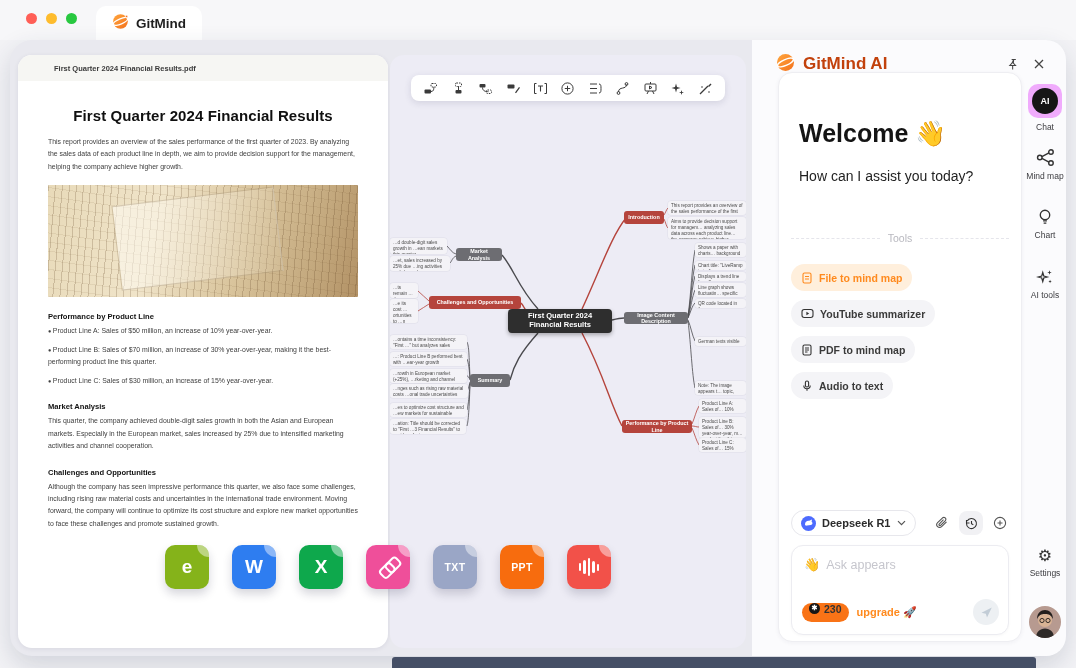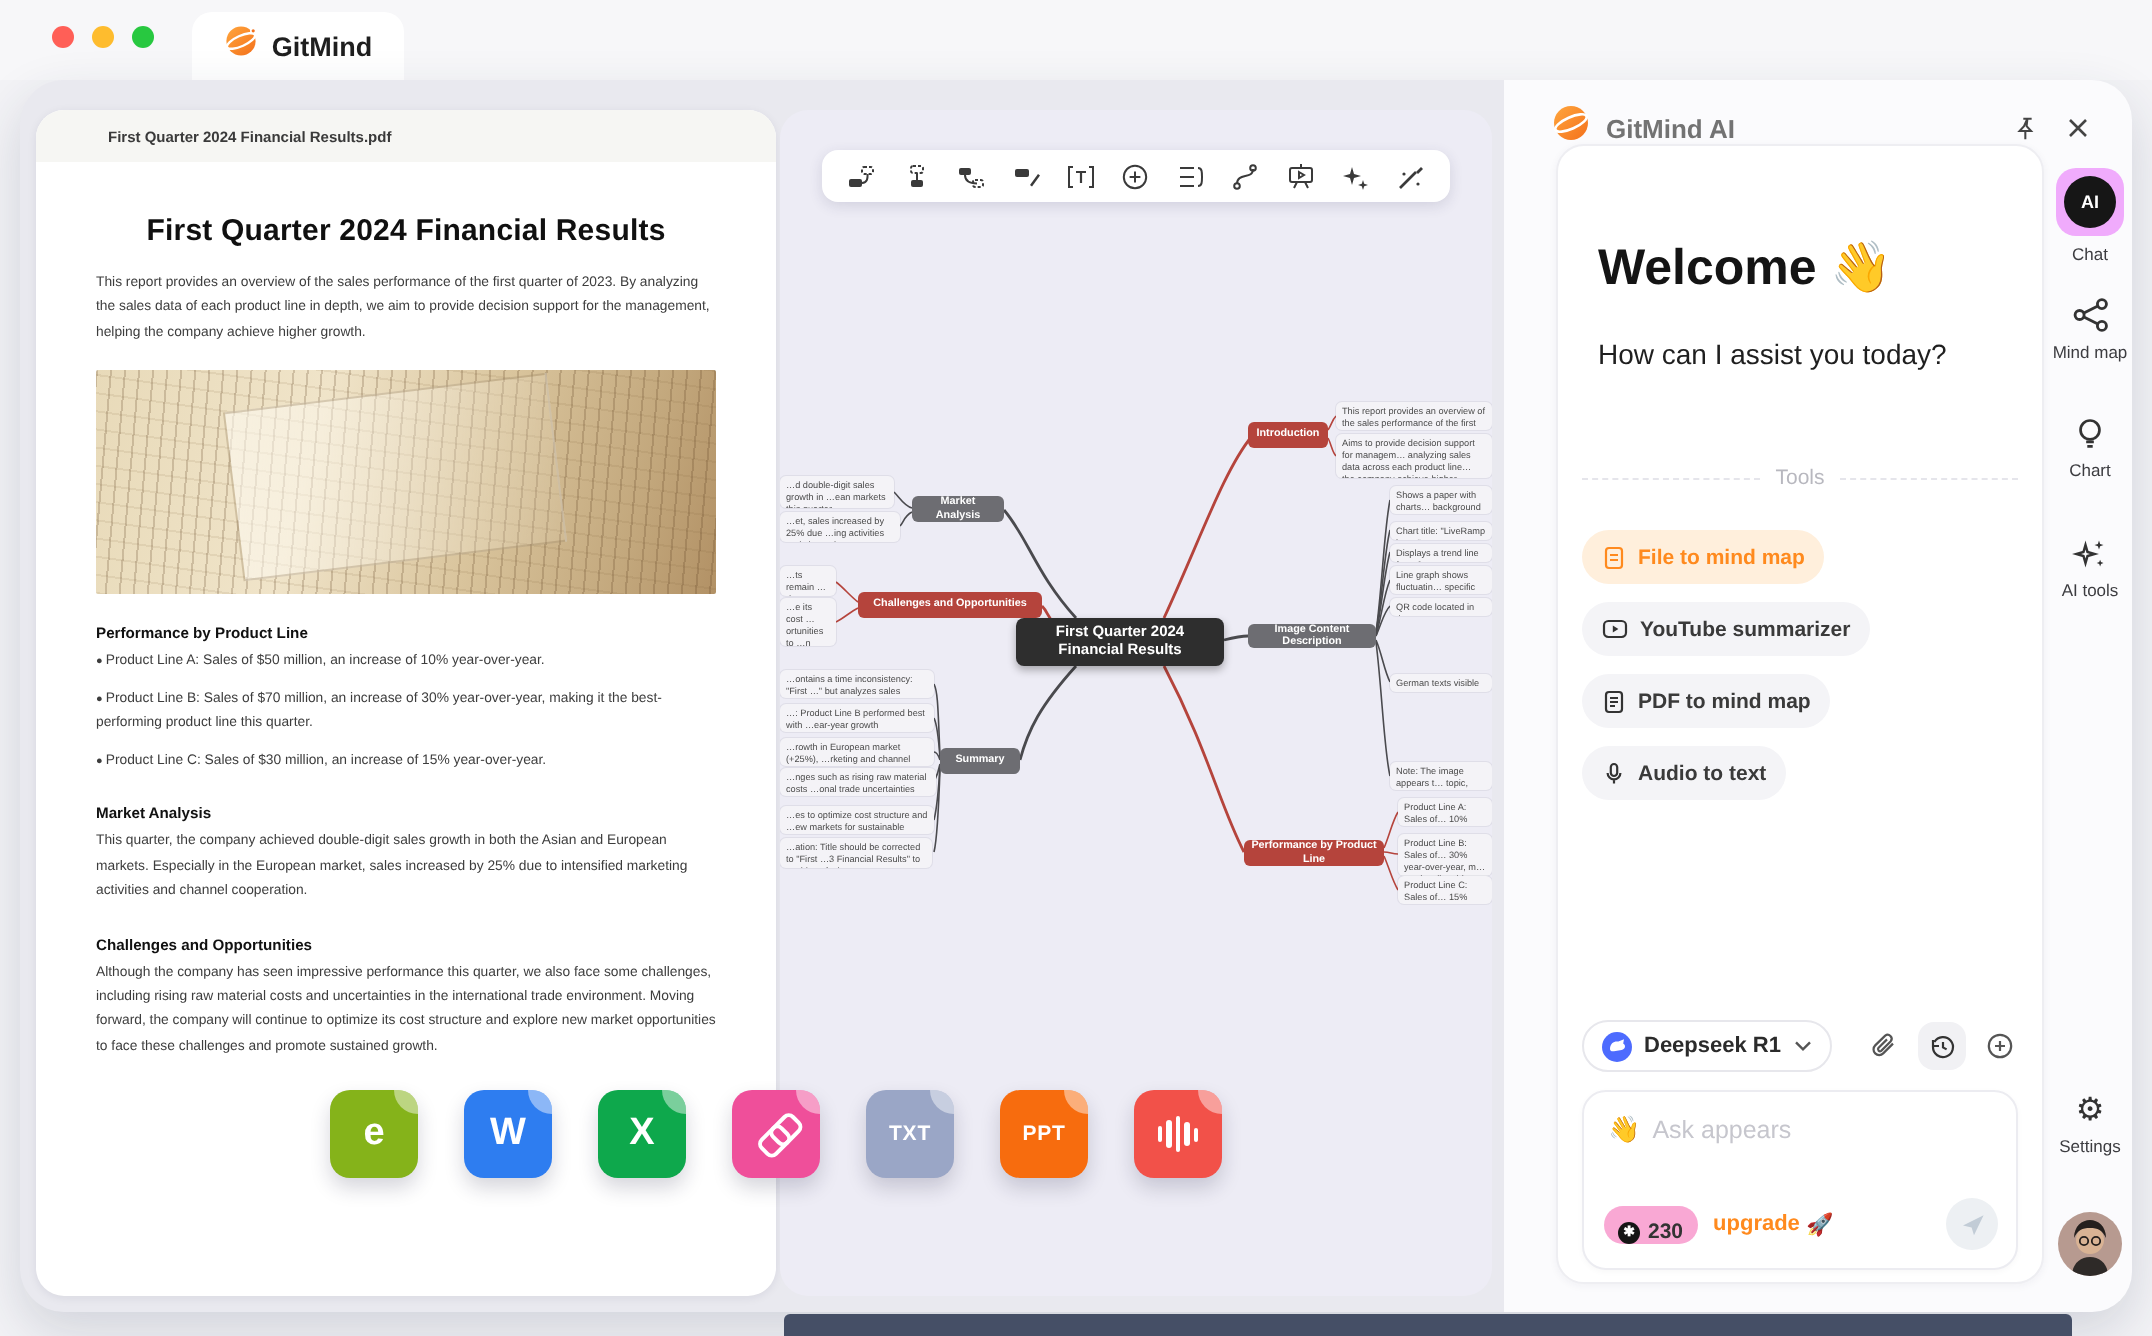--- a/index.html
+++ b/index.html
@@ -63,21 +63,21 @@
      padding:0 3px;box-sizing:border-box;z-index:3;}
   .mm-central{background:#2e2e2e;font-size:7.5px;border-radius:4px;box-shadow:0 2px 4px rgba(0,0,0,.3);}
   .mm-red{background:#b5443c;} .mm-gray{background:#6d6d72;}
   .mm-leaf{position:absolute;background:#f4f3f7;border-radius:3px;color:#4a4a4a;font-size:4.6px;
      line-height:1.32;padding:2px 3px;box-sizing:border-box;overflow:hidden;z-index:2;
      box-shadow:0 0 0 .5px rgba(60,60,90,.08);}
   
   .ai-panel{position:absolute;left:742px;top:0;width:314px;height:616px;background:#fbfbfd;
             border-radius:0 20px 20px 0;}
   .ai-head{position:absolute;left:24px;top:12px;right:18px;height:24px;display:flex;align-items:center;gap:8px;}
-  .ai-title{font-size:13px;font-weight:700;color:#737373;}
+  .ai-title{font-size:17px;font-weight:700;color:#c2410c;}
   .ai-head .sp{flex:1;}
   .hbtn{border:0;background:none;padding:0;display:flex;align-items:center;justify-content:center;width:18px;height:18px;color:#444;}
   .ai-card{position:absolute;left:26px;top:32px;width:244px;height:570px;background:#fff;
      border:1px solid #eeeef2;border-radius:14px;box-shadow:0 1px 4px rgba(40,40,80,.05);
      padding:0 12px;box-sizing:border-box;}
   .welcome{margin:46px 0 0 8px;font-size:25px;font-weight:700;color:#141414;}
   .assist{margin:20px 0 0 8px;font-size:14px;color:#1f1f1f;}
   .tools-div{margin-top:48px;display:flex;align-items:center;gap:8px;color:#b8b8bf;font-size:10.5px;}
   .tools-div i{flex:1;border-top:1.5px dashed #e5e5eb;}
   .pills{margin-top:20px;display:flex;flex-wrap:wrap;gap:9px 7px;}
@@ -89,21 +89,21 @@
   .model-pill{display:flex;align-items:center;gap:6px;height:26px;padding:0 9px;border:1px solid #e7e7ec;
       border-radius:14px;background:#fff;font-size:11px;font-weight:700;color:#2b2b2b;}
   .whale{width:15px;height:15px;border-radius:50%;background:#4d6bfe;display:flex;align-items:center;justify-content:center;}
   .mrow-ics{margin-left:auto;display:flex;align-items:center;gap:8px;}
   .hist-wrap{width:24px;height:24px;border-radius:8px;background:#f1f1f4;display:flex;align-items:center;justify-content:center;}
   .input-box{position:absolute;left:12px;right:12px;top:472px;height:88px;border:1px solid #ececf1;
       border-radius:12px;background:#fff;box-shadow:0 1px 3px rgba(0,0,0,.03);}
   .ph-row{padding:11px 12px 0;display:flex;align-items:center;gap:6px;font-size:12.5px;}
   .ph-emoji{font-size:13px;} .ph-text{color:#c6c6cd;}
   .in-bottom{position:absolute;left:10px;right:9px;bottom:9px;display:flex;align-items:center;gap:8px;}
-  .credits{display:flex;align-items:flex-end;gap:4px;height:19px;padding:0 7px;background:#f9a8d4;
+  .credits{display:flex;align-items:flex-start;gap:4px;height:19px;padding:0 7px;background:#f97316;
       border-radius:10px;font-size:10.5px;font-weight:700;color:#333;}
   .coin{width:11px;height:11px;border-radius:50%;background:#151515;color:#fff;font-size:7px;
       display:flex;align-items:center;justify-content:center;}
   .upgrade{display:flex;align-items:center;gap:3px;color:#ff8a1e;font-weight:700;font-size:11px;background:none;border:0;padding:0;
       font-family:"Liberation Sans",sans-serif;}
   .send{margin-left:auto;width:26px;height:26px;border-radius:50%;background:#edf0f3;border:0;
       display:flex;align-items:center;justify-content:center;}
   .rail{position:absolute;left:272px;top:0;width:42px;height:616px;}
   .rail-item{position:absolute;left:0;width:42px;display:flex;flex-direction:column;align-items:center;gap:4px;
       font-size:8.5px;color:#3c3c40;background:none;border:0;padding:0;font-family:"Liberation Sans",sans-serif;}

